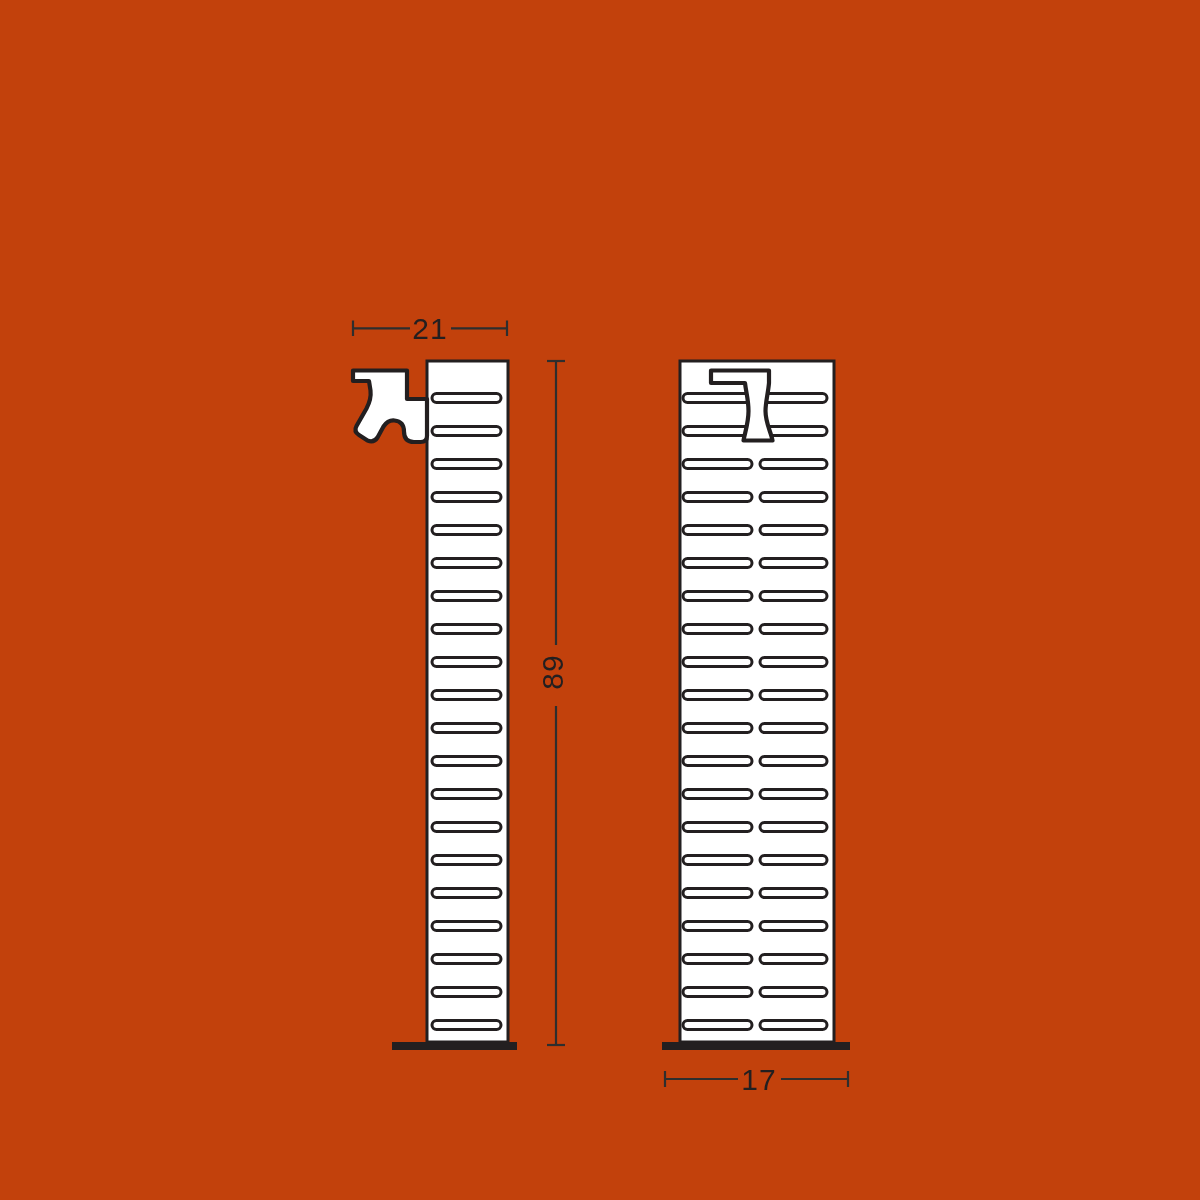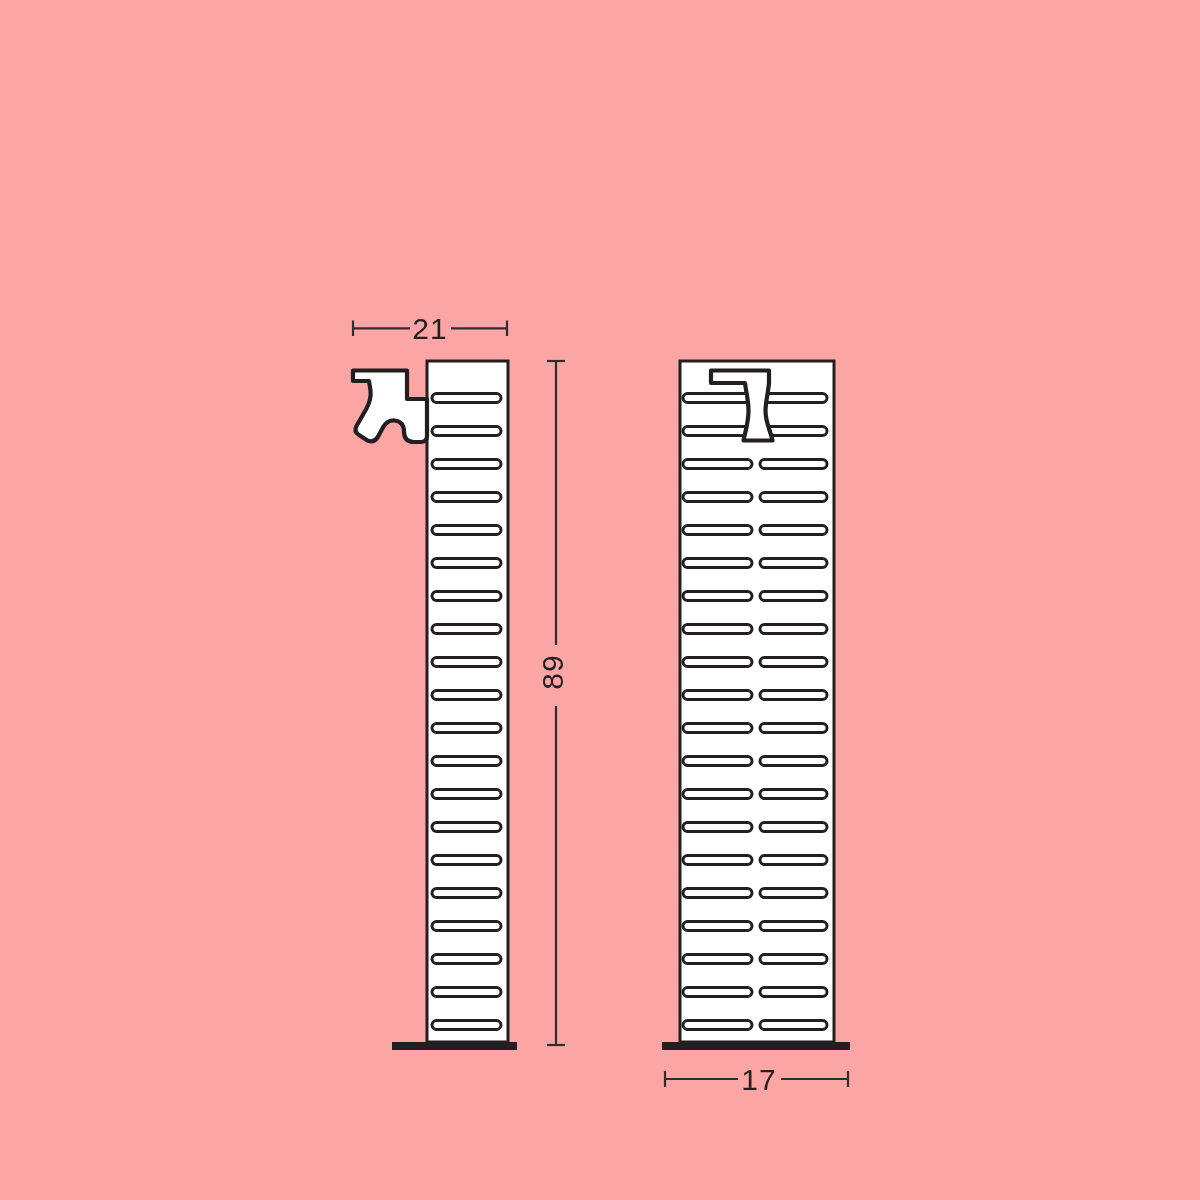--- a/index.html
+++ b/index.html
@@ -1,17 +1,17 @@
 <!DOCTYPE html>
 <html><head>
 <meta charset="utf-8">
 <style>
   html,body{margin:0;padding:0;background:#ffffff;}
   .canvas{
-    width:1200px;height:1200px;background:#fca5a5;position:relative;overflow:hidden;
+    width:1200px;height:1200px;background:#c2410c;position:relative;overflow:hidden;
     font-family:"Liberation Sans", sans-serif;
   }
   svg{display:block;}
   .outline{fill:#ffffff;stroke:#231f20;stroke-width:3;}
   .slot{fill:#ffffff;stroke:#231f20;stroke-width:3;}
   .tap{fill:#ffffff;stroke:#231f20;stroke-width:4.2;stroke-linejoin:round;stroke-linecap:round;}
   .base{fill:#231f20;stroke:none;}
   .dim{stroke:#2e2e2e;stroke-width:2.2;stroke-linecap:butt;fill:none;}
   .dim-text{
     font-family:"Liberation Sans", sans-serif;

